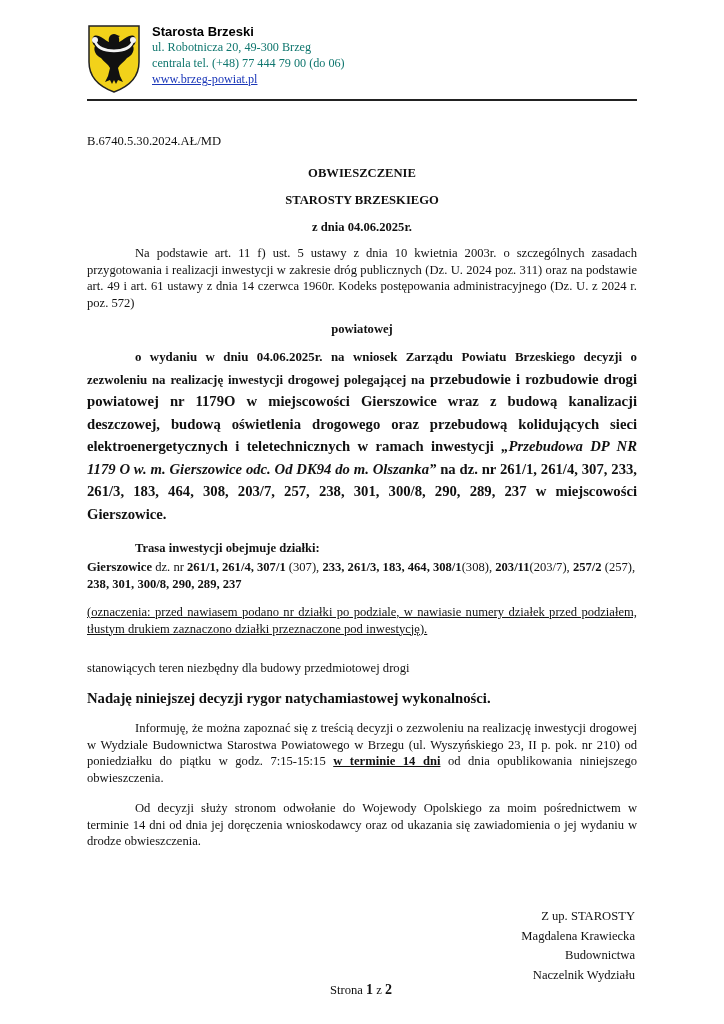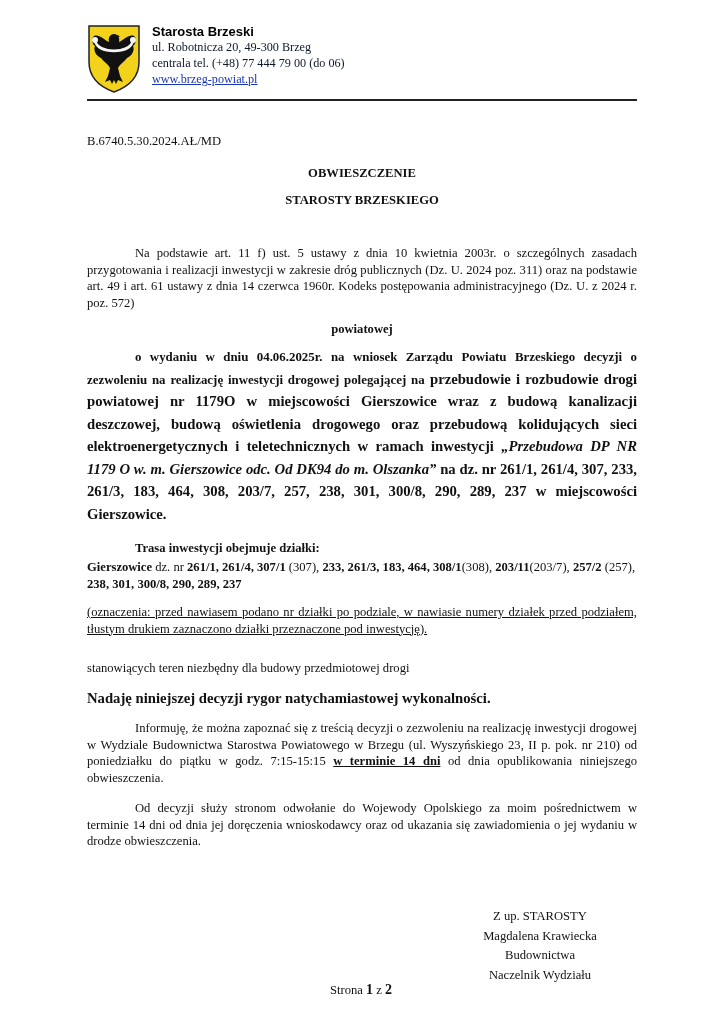--- a/index.html
+++ b/index.html
@@ -6,37 +6,37 @@
   body { width: 724px; height: 1024px; position: relative; overflow: hidden;
          font-family: "Liberation Serif", "DejaVu Serif", serif; color: #111; }
   .page { position: absolute; left: 0; top: 0; width: 724px; height: 1024px; }
 
   
   .letterhead { position: absolute; left: 87px; top: 24px; width: 550px; height: 72px; }
   .crest { position: absolute; left: 0; top: 0; width: 54px; height: 70px; }
   .lh-text { position: absolute; left: 65px; top: 0; }
   .lh-name { font-family: "Liberation Sans", "DejaVu Sans", sans-serif; font-weight: bold;
              font-size: 13px; line-height: 15px; color: #000; }
-  .lh-line { font-size: 12.2px; line-height: 16px; color: #0f172a; }
+  .lh-line { font-size: 12.2px; line-height: 16px; color: #0f766e; }
   .lh-link { font-size: 12.2px; line-height: 16px; color: #1a36b8; text-decoration: underline; }
   .rule { position: absolute; left: 87px; top: 99px; width: 550px; height: 2px; background: #222; }
 
   
   .sign { position: absolute; left: 87px; top: 134px; font-size: 12.6px; }
   .center-b { position: absolute; left: 87px; width: 550px; text-align: center;
               font-weight: bold; font-size: 12.6px; }
   .para { position: absolute; left: 87px; width: 550px; font-size: 12.6px;
           line-height: 16.5px; text-align: justify; }
   .indent { text-indent: 48px; }
   .bold-big { font-weight: bold; font-size: 14.7px; line-height: 21.5px; }
   .bold-sm { font-weight: bold; font-size: 12.9px; }
   .ul { text-decoration: underline; }
   .b { font-weight: bold; }
   .i { font-style: italic; }
-  .sig { position: absolute; left: 445px; width: 190px; text-align: center; font-size: 12.6px;
+  .sig { position: absolute; left: 445px; width: 190px; text-align: right; font-size: 12.6px;
          line-height: 19.5px; }
   .footer { position: absolute; left: 330px; top: 982px; font-size: 12.6px; }
   .footer .num { font-weight: bold; font-size: 14px; }
 </style>
 </head>
 <body>
 
 <div class="page">
 
   <div class="letterhead">
@@ -56,20 +56,21 @@
       <div class="lh-line">centrala tel. (+48) 77 444 79 00 (do 06)</div>
       <div class="lh-link">www.brzeg-powiat.pl</div>
     </div>
   </div>
   <div class="rule"></div>
 
   <div class="sign">B.6740.5.30.2024.AŁ/MD</div>
 
   <div class="center-b" style="top:166px;">OBWIESZCZENIE</div>
   <div class="center-b" style="top:193px;">STAROSTY BRZESKIEGO</div>
+  <div class="center-b" style="top:220px;">z dnia 04.06.2025r.</div>
 
   <div class="para indent" style="top:245px;">Na podstawie art. 11 f) ust. 5 ustawy z dnia 10 kwietnia 2003r. o szczególnych zasadach przygotowania i realizacji inwestycji w zakresie dróg publicznych (Dz. U. 2024 poz. 311) oraz na podstawie art. 49 i art. 61 ustawy z dnia 14 czerwca 1960r. Kodeks postępowania administracyjnego (Dz. U. z 2024 r. poz. 572)</div>
 
   <div class="center-b" style="top:322px;">powiatowej</div>
 
   <div class="para indent" style="top:347px; line-height:21.5px;"><span class="bold-sm">o wydaniu w dniu 04.06.2025r. na wniosek Zarządu Powiatu Brzeskiego decyzji o zezwoleniu na realizację inwestycji drogowej polegającej na</span><span class="bold-big"> przebudowie i rozbudowie drogi powiatowej nr 1179O w miejscowości Gierszowice wraz z budową kanalizacji deszczowej, budową oświetlenia drogowego oraz przebudową kolidujących sieci elektroenergetycznych  i teletechnicznych w ramach inwestycji </span><span class="bold-big i">„Przebudowa DP NR 1179 O w. m. Gierszowice odc. Od DK94 do m. Olszanka”</span><span class="bold-big"> na dz. nr 261/1, 261/4, 307, 233, 261/3, 183, 464, 308, 203/7, 257, 238, 301, 300/8, 290, 289, 237 w miejscowości Gierszowice.</span></div>
 
   <div class="para" style="top:540px; left:135px; width:500px;"><span class="b">Trasa inwestycji obejmuje działki:</span></div>
 
   <div class="para" style="top:559px; text-align:left; line-height:17px;"><span class="b">Gierszowice</span><span> dz. nr </span><span class="b">261/1, 261/4, 307/1</span><span> (307), </span><span class="b">233, 261/3, 183, 464, 308/1</span><span>(308), </span><span class="b">203/11</span><span>(203/7), </span><span class="b">257/2</span><span> (257), </span><span class="b">238, 301, 300/8, 290, 289, 237</span></div>

